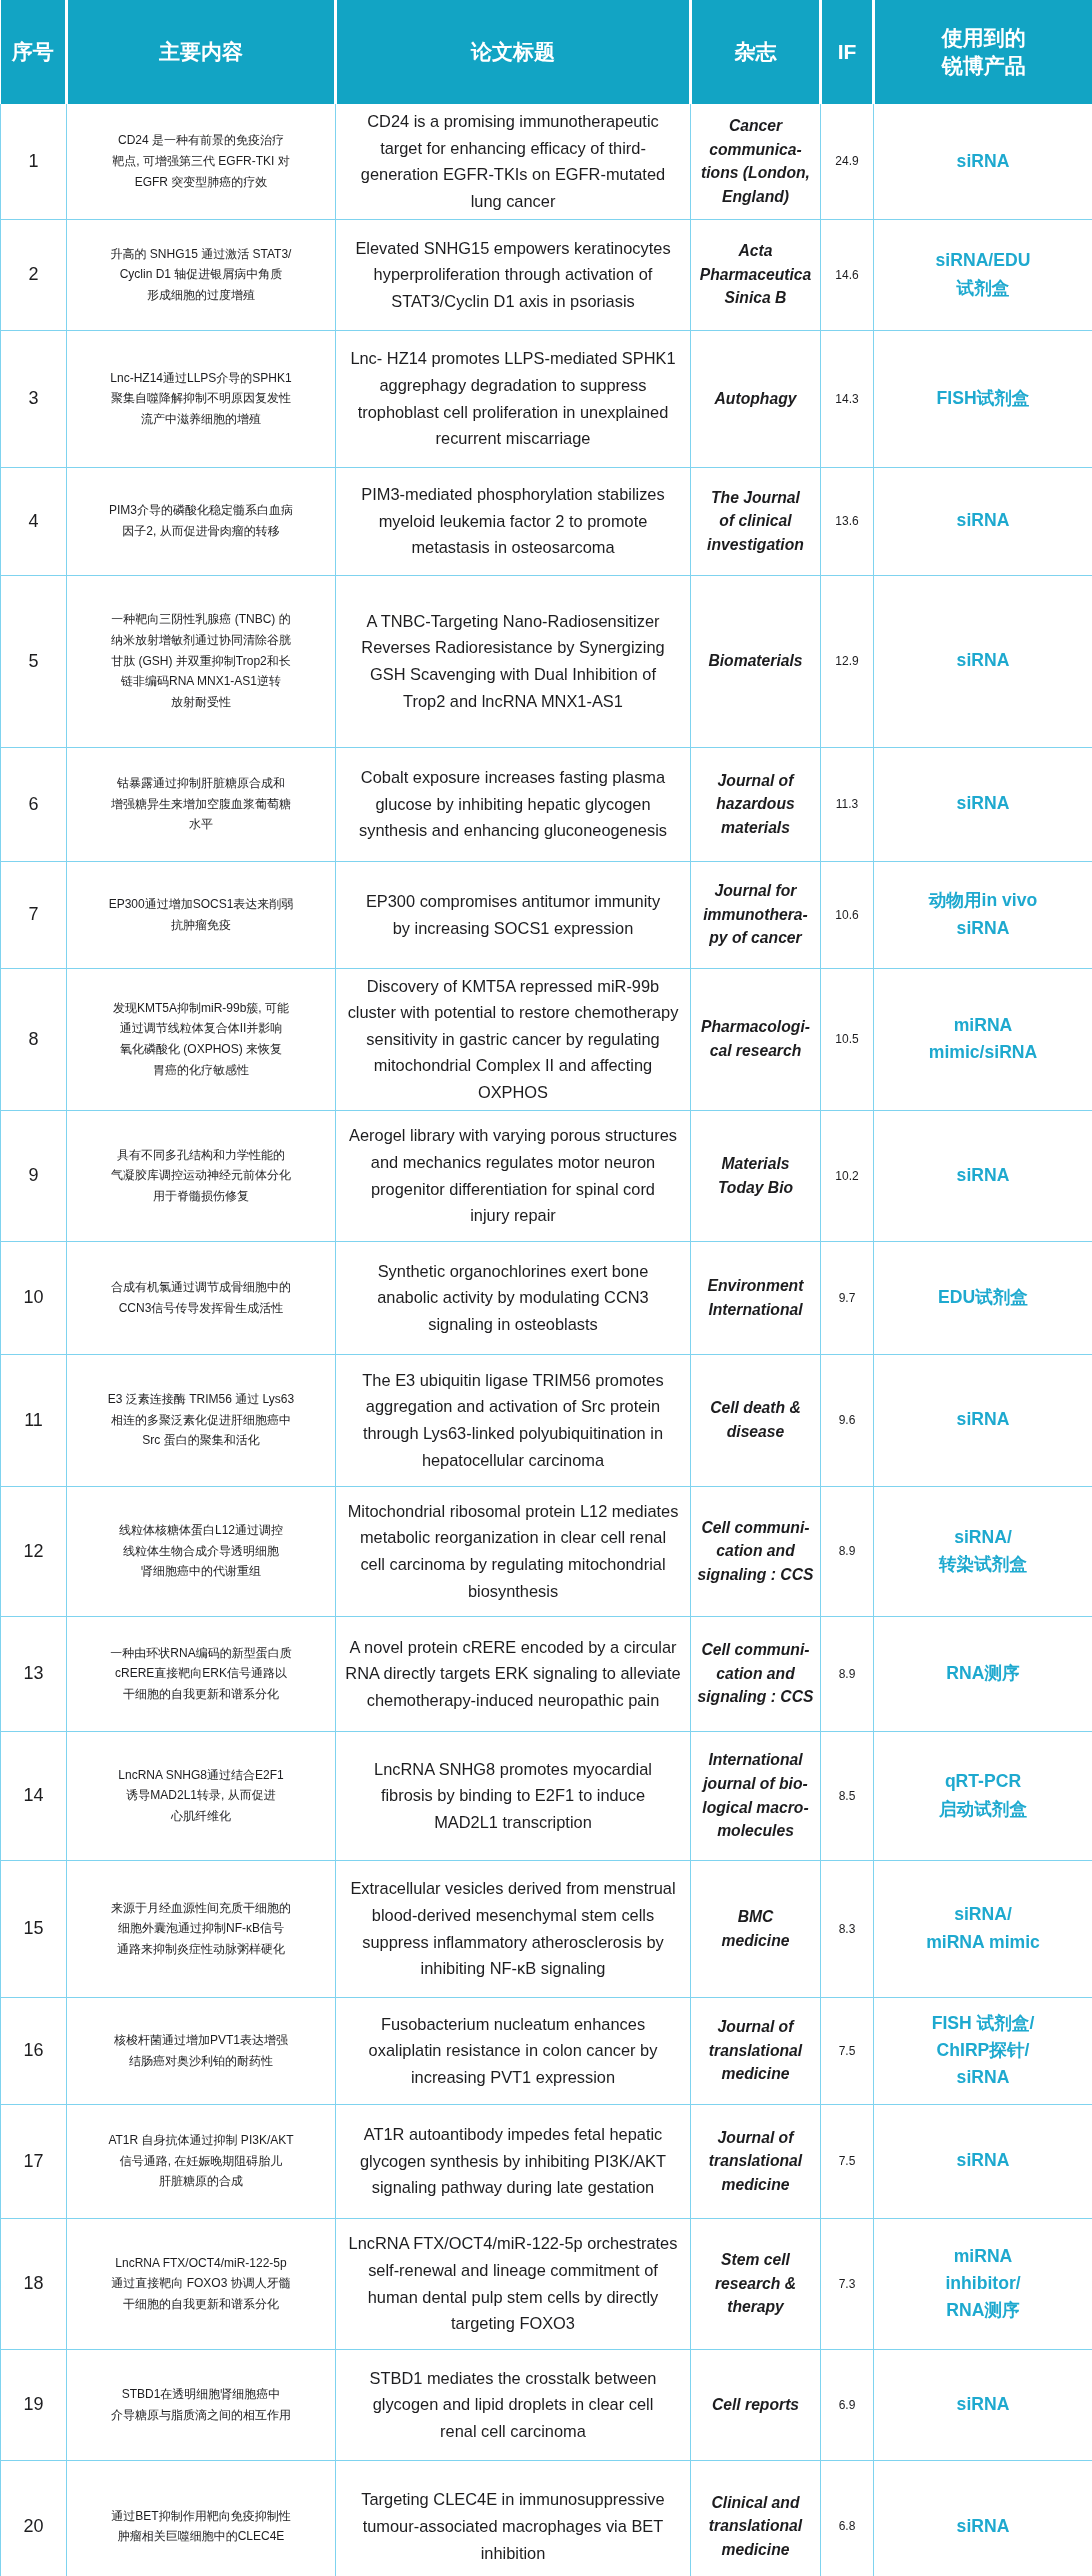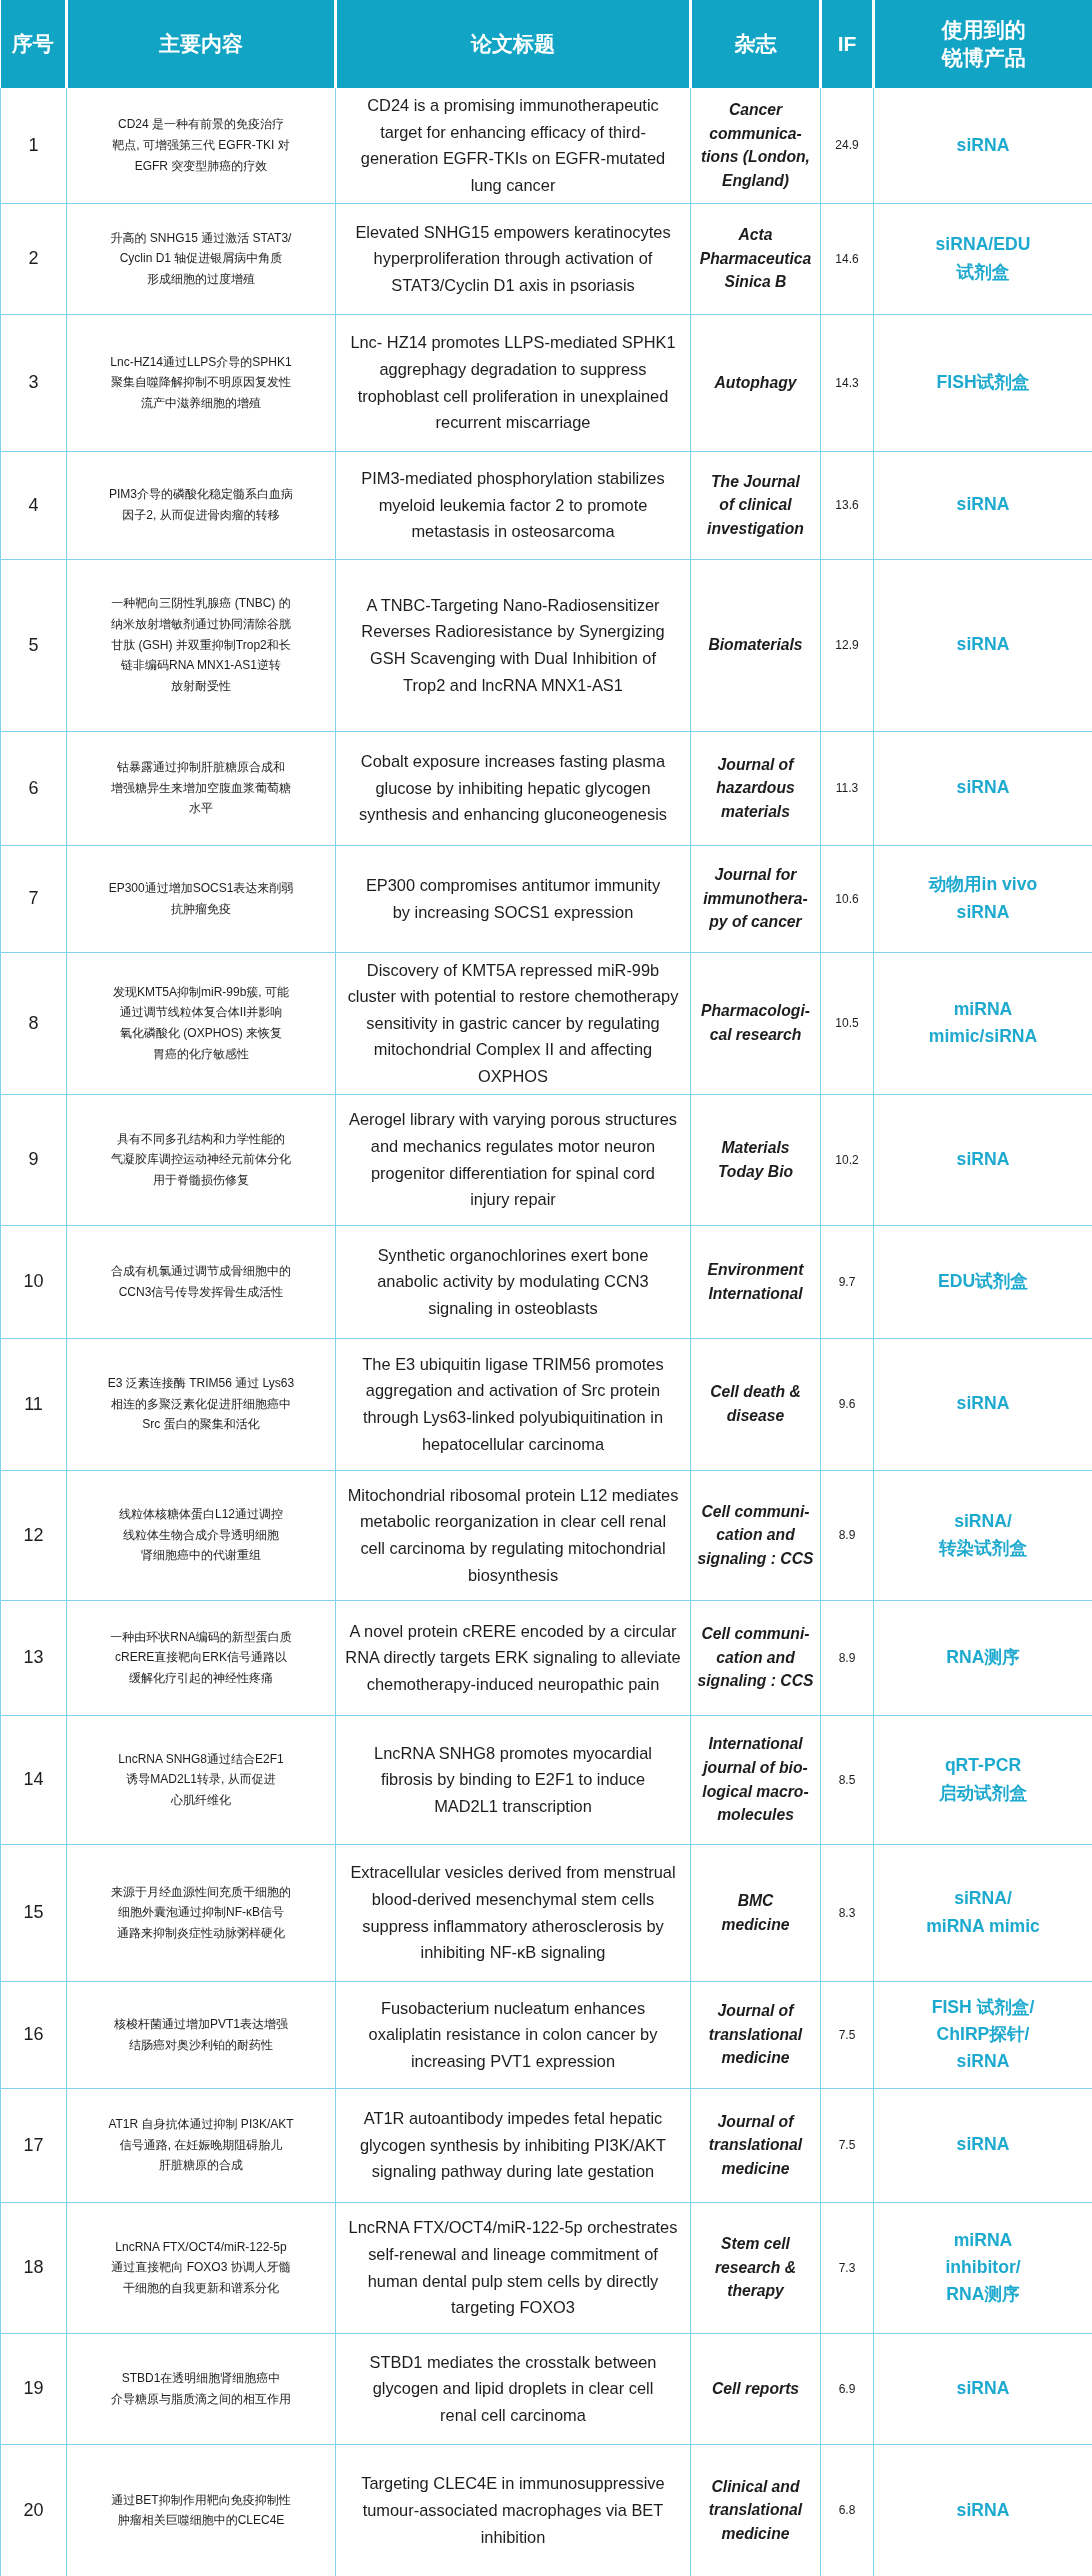--- a/index.html
+++ b/index.html
@@ -16,21 +16,21 @@
     table-layout:fixed;
     border-collapse:collapse;
   }
   col.c-no{width:66px;}
   col.c-summary{width:269px;}
   col.c-title{width:355px;}
   col.c-journal{width:130px;}
   col.c-if{width:53px;}
   col.c-product{width:219px;}
 
-  thead tr{height:88px;}
+  thead tr{height:104px;}
   th{
     background:var(--header-bg);
     color:var(--header-text);
     font-size:21px;
     font-weight:bold;
     text-align:center;
     vertical-align:middle;
     white-space:pre-line;
     line-height:1.35;
     border-right:3.1px solid #ffffff;
@@ -249,21 +249,21 @@
 cation and
 signaling : CCS</td>
     <td class="if">8.9</td>
     <td class="product">siRNA/
 转染试剂盒</td>
   </tr>
       <tr style="height: 115px;">
     <td class="no">13</td>
     <td class="summary">一种由环状RNA编码的新型蛋白质
 cRERE直接靶向ERK信号通路以
-缓解化疗引起的神经性疼痛</td>
+干细胞的自我更新和谱系分化</td>
     <td class="title">A novel protein cRERE encoded by a circular
 RNA directly targets ERK signaling to alleviate
 chemotherapy-induced neuropathic pain</td>
     <td class="journal">Cell communi-
 cation and
 signaling : CCS</td>
     <td class="if">8.9</td>
     <td class="product">RNA测序</td>
   </tr>
       <tr style="height: 129px;">

